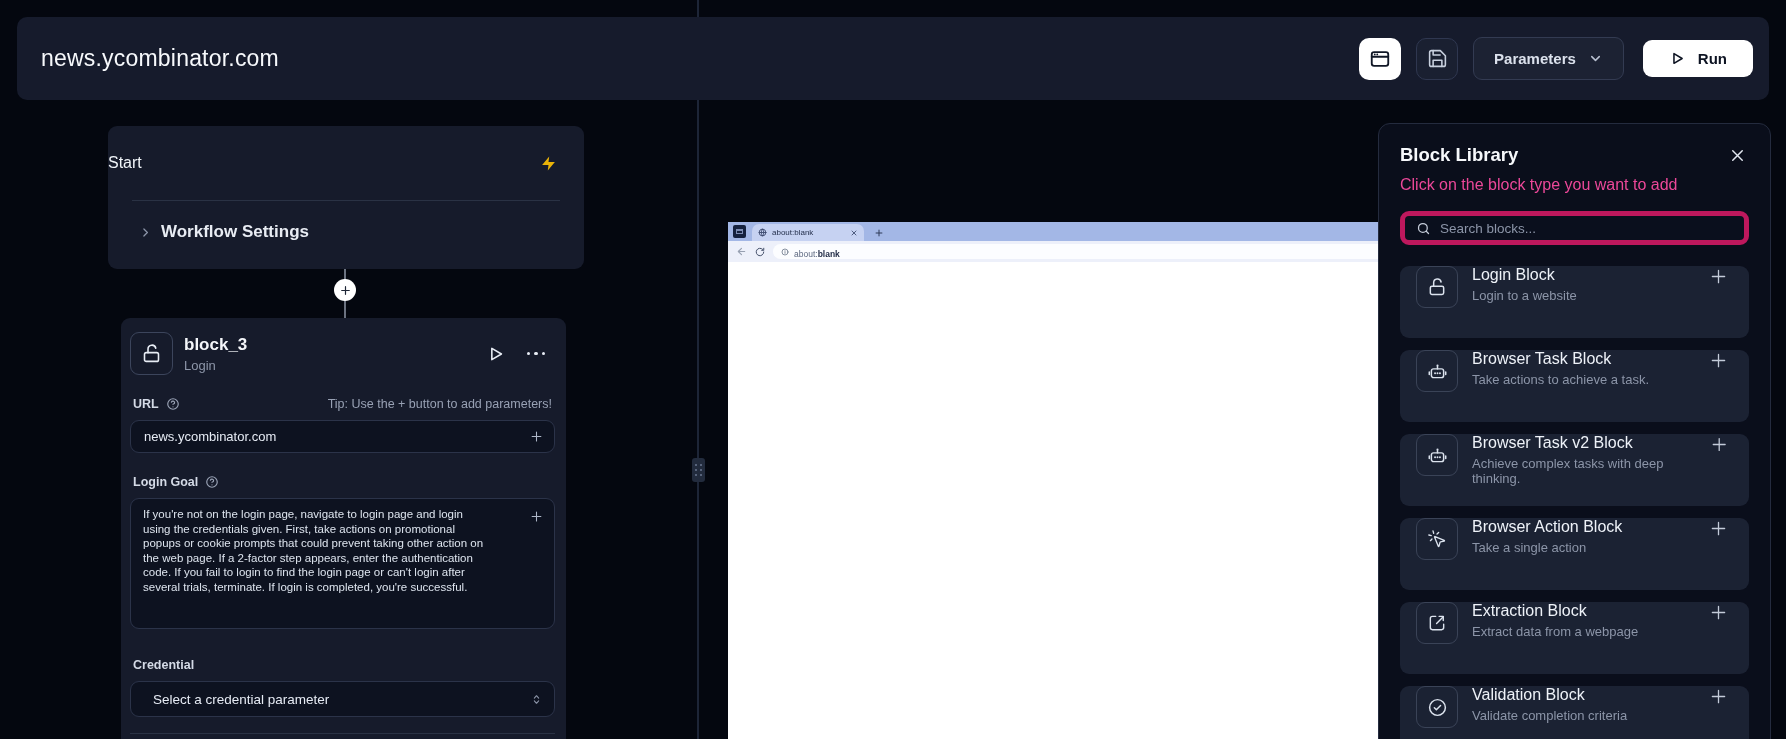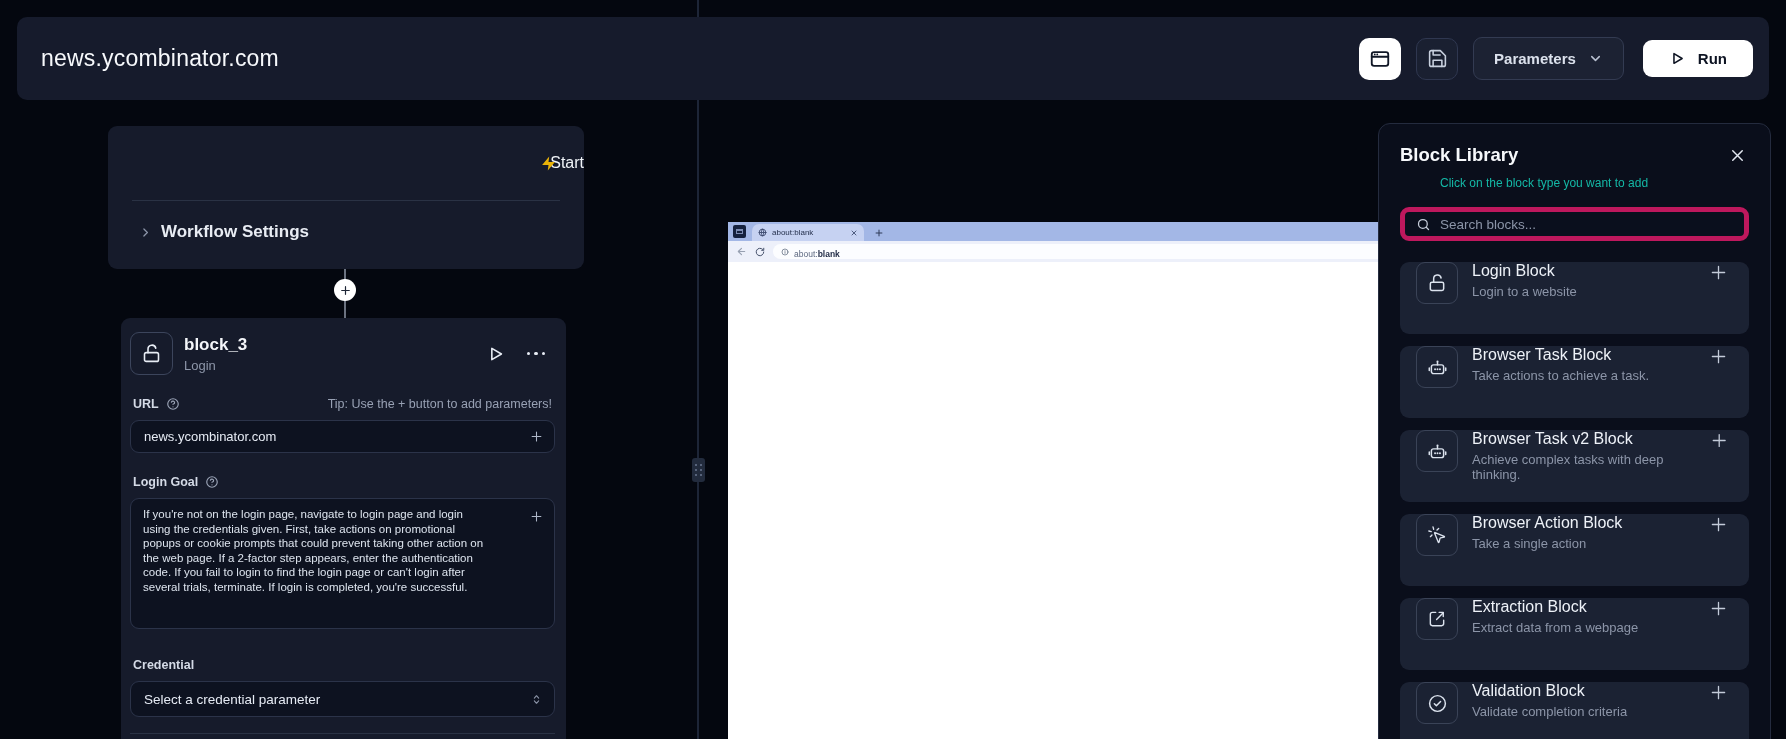--- a/index.html
+++ b/index.html
@@ -49,21 +49,21 @@
     display:flex; align-items:center; gap:5px; padding:0 8px; }
   .b-url-pre { font-size:8.5px; color:#5d6880; }
   .b-url-host { font-size:8.5px; color:#1f2a45; font-weight:700; }
   .b-favicon { position:absolute; right:3px; top:3px; width:15px; height:15px; border-radius:50%;
     background:linear-gradient(180deg,#4f6ce0 0%,#8a53d8 40%,#e0509a 70%,#f2676f 100%); }
   .b-content { height:477px; background:#ffffff; }
 
   
   .node { position:absolute; background:#161b2b; border-radius:9px; z-index:3; }
   .start-node { left:108px; top:126px; width:476px; height:143px; }
-  .start-head { position:relative; height:74px; display:flex; align-items:center; justify-content:flex-end; }
+  .start-head { position:relative; height:74px; display:flex; align-items:center; justify-content:flex-start; }
   .start-title { font-size:16px; font-weight:500; color:#f1f5f9; }
   .start-zap { position:absolute; right:27px; top:29px; }
   .start-div { margin:0 24px; border-top:1px solid #2a3244; }
   .ws-row { display:flex; align-items:center; gap:9px; padding:21px 0 0 31px; color:#e8ecf3; font-size:17px; font-weight:700; cursor:pointer; }
   .ws-row svg { color:#8e97ab; }
 
   .connector-line { position:absolute; left:344px; top:269px; width:2px; height:49px; background:#6b7280; z-index:3; }
   .connector-plus { position:absolute; left:334px; top:279px; width:22px; height:22px; border-radius:50%; background:#ffffff;
     display:flex; align-items:center; justify-content:center; color:#1e2636; z-index:4; cursor:pointer; }
 
@@ -83,32 +83,32 @@
   .tip { font-size:12.5px; color:#98a1b4; }
   .inwrap { position:relative; margin-top:9px; }
   .tinput { width:100%; height:33px; background:#0d1220; border:1px solid #2b3349; border-radius:9px;
     color:#e6ebf4; font-size:13px; padding:0 38px 0 13px; font-family:inherit; outline:none; }
   .tarea { width:100%; height:131px; background:#0d1220; border:1px solid #2b3349; border-radius:9px; resize:none;
     color:#dde4ee; font-size:11.5px; line-height:1.27; padding:8px 62px 8px 12px; font-family:inherit; outline:none; }
   .plus-in { position:absolute; right:11px; top:9px; color:#aeb7c8; cursor:pointer; }
   .plus-in.pi-ta { top:11px; }
   .gap26 { margin-top:25px; } .gap22 { margin-top:22px; }
   .selectbox { margin-top:9px; height:36px; background:#0d1220; border:1px solid #2b3349; border-radius:9px;
-    display:flex; align-items:center; justify-content:space-between; padding:0 11px 0 13px; cursor:pointer; }
+    display:flex; align-items:center; justify-content:space-between; padding:0 11px 0 22px; cursor:pointer; }
   .selectbox span { font-size:13.5px; color:#e6ebf4; }
   .selectbox svg { color:#8d96a9; }
   .ln-div { margin-top:16px; border-top:1px solid #2a3244; }
 
   
   .library { position:absolute; left:1378px; top:123px; width:393px; height:642px; background:#0a0e1b;
     border:1px solid #242b3e; border-radius:12px; padding:20px 21px; z-index:5; }
   .lib-head { display:flex; align-items:flex-start; justify-content:space-between; }
   .lib-title { font-size:18.5px; font-weight:600; color:#f6f8fb; }
   .lib-close { background:none; border:none; color:#e3e8f1; cursor:pointer; padding:2px; }
-  .lib-sub { margin-top:9px; font-size:12px; color:#14b8a6;margin-left:40px; }
+  .lib-sub { margin-top:9px; font-size:16px; color:#ec4899; }
   .searchbox { margin-top:17px; height:34px; border:5px solid #be185d; border-radius:9px; background:#0a0f1d;
     display:flex; align-items:center; gap:9px; padding:0 11px; }
   .searchbox svg { color:#c6cdda; flex:none; }
   .searchbox input { flex:1; background:transparent; border:none; outline:none; color:#e6ebf4; font-size:13.5px; font-family:inherit; }
   .searchbox input::placeholder { color:#8c95a8; }
   .lib-list { margin-top:21px; display:flex; flex-direction:column; gap:12px; }
   .lib-item { height:72px; background:#1b2233; border-radius:9px; display:flex; 
     padding:0 20px 0 16px; cursor:pointer; }
   .li-icon { width:42px; height:42px; border:1px solid #3a4357; border-radius:9px; color:#dce3ee;
     display:flex; align-items:center; justify-content:center; flex:none; }

